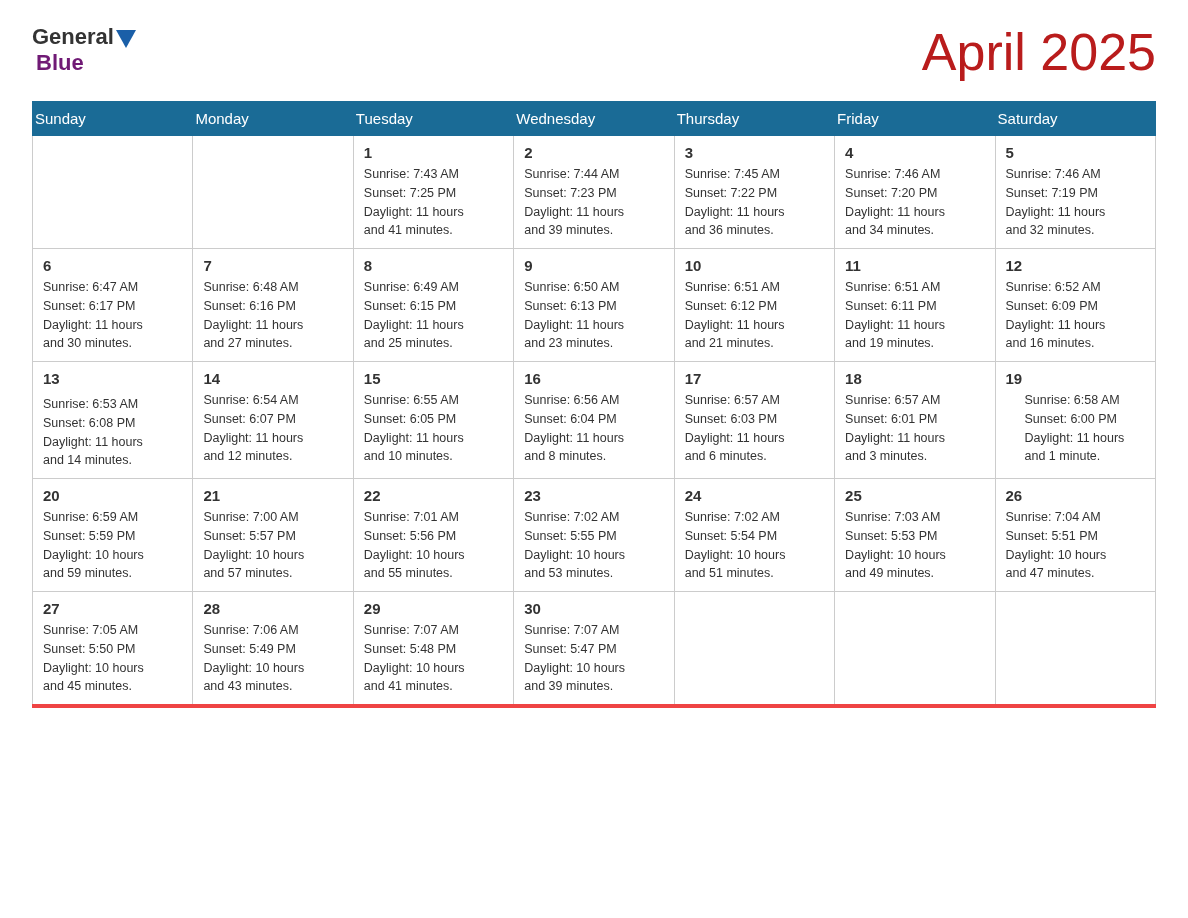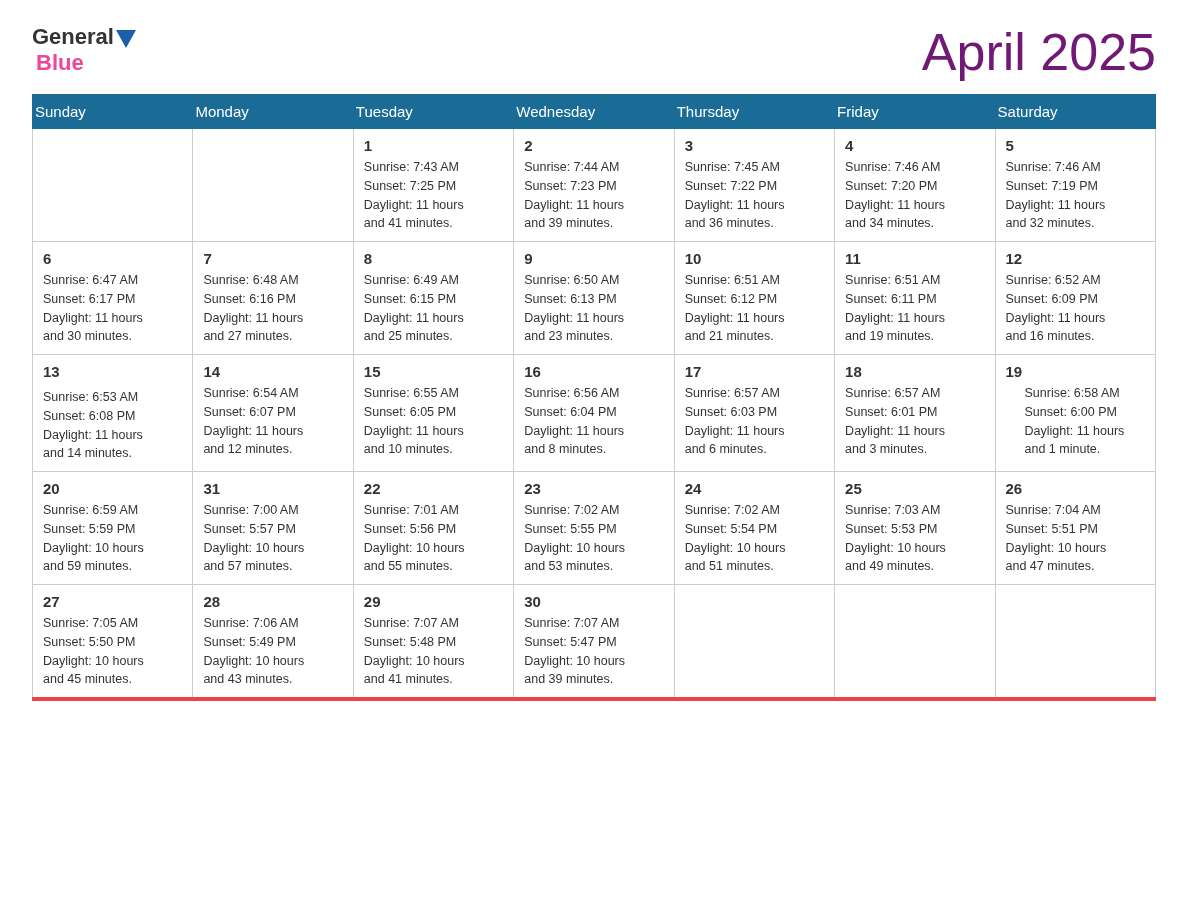--- a/index.html
+++ b/index.html
@@ -7,21 +7,21 @@
       font-family: Arial, sans-serif;
       background: #fff;
       padding: 24px 32px;
       width: 1188px;
       min-height: 918px;
     }
     .header {
       display: flex;
       justify-content: space-between;
       align-items: flex-start;
-      margin-bottom: 13px;
+      margin-bottom: 20px;
     }
     .logo {
       display: flex;
       flex-direction: column;
       align-items: flex-start;
     }
     .logo-top {
       display: flex;
       align-items: center;
       font-size: 22px;
@@ -34,33 +34,33 @@
     .logo-top .triangle {
       width: 0;
       height: 0;
       border-left: 10px solid transparent;
       border-right: 10px solid transparent;
       border-top: 18px solid #1a5fa8;
       margin: 0 2px;
       transform: translateY(2px);
     }
     .logo-bottom {
-      color: #ec4899;
+      color: #701a75;
       font-size: 22px;
       font-weight: bold;
       margin-left: 4px;
       text-align: center;
     }
     .title-block {
       text-align: right;
     }
     .month-title {
       font-size: 52px;
       font-weight: 300;
-      color: #701a75;
+      color: #b91c1c;
       line-height: 1.1;
     }
     .location {
       font-size: 20px;
       color: #333;
       font-weight: normal;
     }
     table {
       width: 100%;
       border-collapse: collapse;
@@ -274,21 +274,21 @@
       </tr>
       <tr>
         <td>
           <span class="day-num">20</span>
           <div class="day-info" style="white-space: pre-line;">Sunrise: 6:59 AM
 Sunset: 5:59 PM
 Daylight: 10 hours
 and 59 minutes.</div>
         </td>
         <td>
-          <span class="day-num">31</span>
+          <span class="day-num">21</span>
           <div class="day-info" style="white-space: pre-line;">Sunrise: 7:00 AM
 Sunset: 5:57 PM
 Daylight: 10 hours
 and 57 minutes.</div>
         </td>
         <td>
           <span class="day-num">22</span>
           <div class="day-info" style="white-space: pre-line;">Sunrise: 7:01 AM
 Sunset: 5:56 PM
 Daylight: 10 hours

